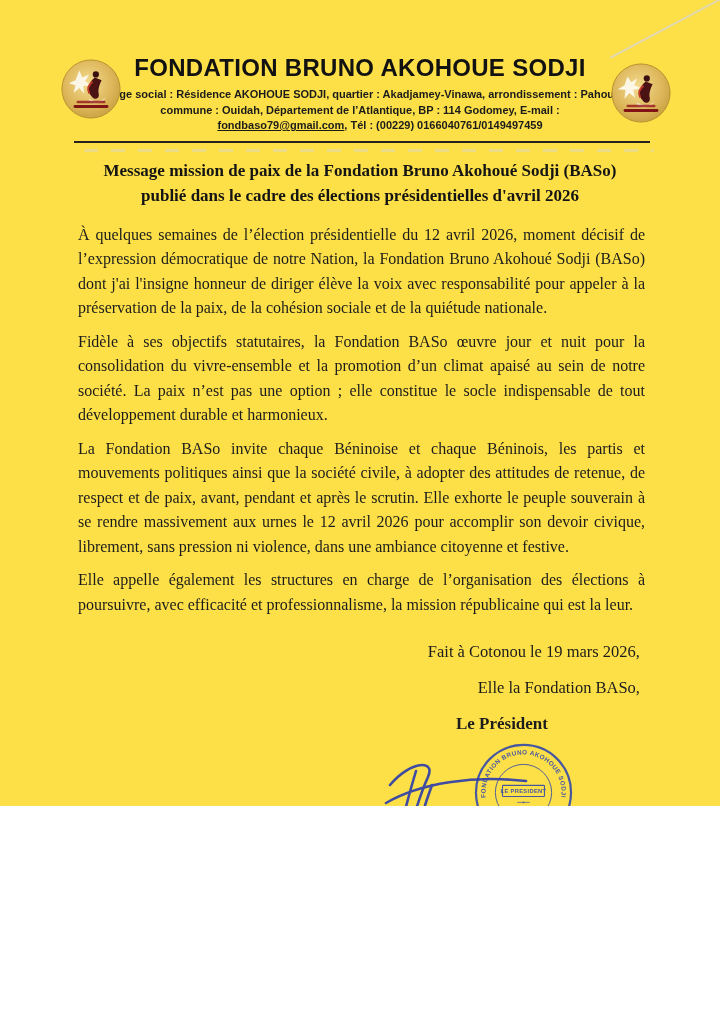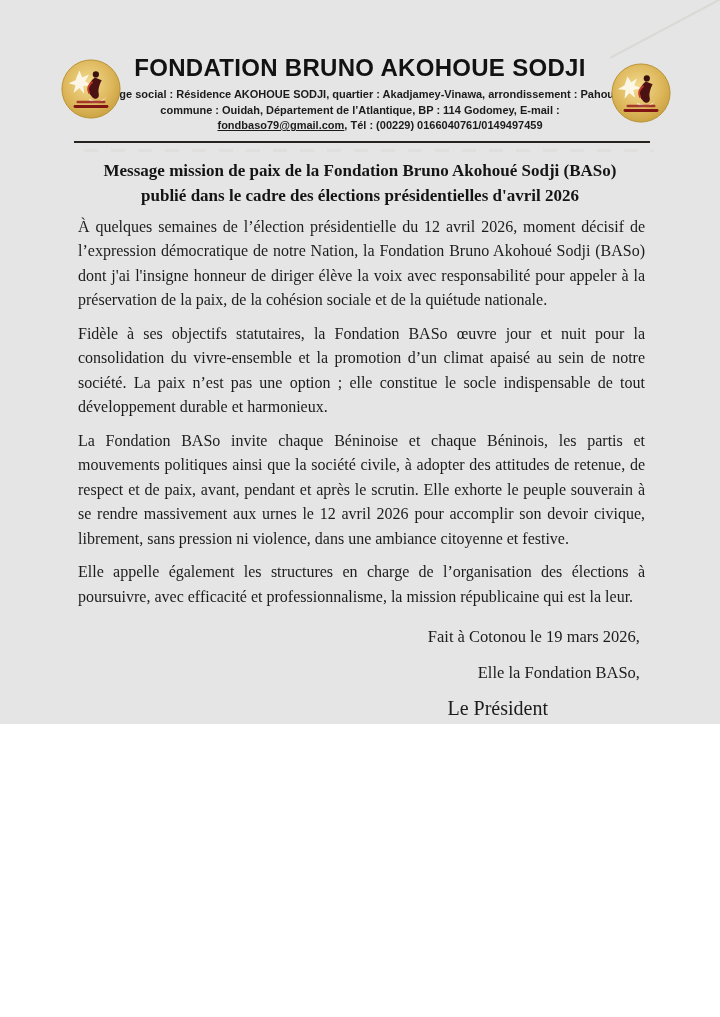--- a/index.html
+++ b/index.html
@@ -1,18 +1,18 @@
 <!DOCTYPE html>
 <html><head>
 <meta charset="utf-8">
 <style>
   html,body{margin:0;padding:0;background:#ffffff;}
   .page{
-    position:relative;width:720px;height:724px;overflow:hidden;
-    background:#e5e5e5;color:#1c1c1c;
+    position:relative;width:720px;height:806px;overflow:hidden;
+    background:#fde047;color:#1c1c1c;
     font-family:"Liberation Serif","DejaVu Serif",serif;
   }
   
   .scratch{position:absolute;width:140px;height:2px;background:#d7d5d0;top:24px;right:-22px;
     transform:rotate(-28deg);opacity:.8;border-radius:2px;}
   .smudge{position:absolute;left:84px;right:66px;top:149px;height:3px;opacity:.45;border-radius:2px;
     background:repeating-linear-gradient(90deg,#d9d7d2 0 14px,transparent 14px 27px);}
   
   .letterhead{position:relative;padding:50px 40px 0;text-align:center;}
   .logo{position:absolute;width:62px;height:66px;}
@@ -20,25 +20,25 @@
   .logo.right{right:48px;top:60px;}
   .org-name{font-family:"Liberation Sans",sans-serif;font-weight:700;font-size:24px;
     letter-spacing:.3px;margin:4px 80px 5px;color:#121212;}
   .addr{font-family:"Liberation Sans",sans-serif;font-weight:700;font-size:11px;
     line-height:15.5px;margin:0 28px;color:#1b1b1b;}
   .email{text-decoration:underline;padding-left:40px;}
   .rule{border:none;border-top:2.5px solid #26221e;margin:7px 70px 0 74px;}
   
   .doc-title{text-align:center;font-weight:700;font-size:17px;line-height:25.5px;margin:15px 68px 0;color:#141414;}
   .body-par{font-size:16px;line-height:24.5px;text-align:justify;margin:9px 75px 0 78px;}
-  .body-par.first{margin-top:6px;}
+  .body-par.first{margin-top:14px;}
   
-  .closing{text-align:right;margin:15px 80px 0 0;font-size:16.5px;padding-left:12px;}
+  .closing{text-align:right;margin:22px 80px 0 0;font-size:16.5px;padding-left:12px;}
   .closing p{margin:0 0 11px;line-height:25px;}
-  .closing .president{font-weight:400;font-size:20px;margin-right:92px;}
+  .closing .president{font-weight:700;font-size:17px;margin-right:92px;}
   
   .sig-area{position:relative;height:104px;margin-top:0;}
   .signature{position:absolute;left:378px;top:10px;width:156px;height:84px;z-index:2;}
   .stamp{position:absolute;left:472px;top:-6px;width:103px;height:103px;z-index:1;opacity:.95;}
   .stamp-ring{font-family:"Liberation Sans",sans-serif;font-weight:700;font-size:8px;letter-spacing:.55px;}
   .stamp-ring-b{font-family:"Liberation Sans",sans-serif;font-weight:700;font-size:8.5px;letter-spacing:1.6px;}
   .stamp-center-text{font-family:"Liberation Sans",sans-serif;font-weight:700;font-size:7.3px;letter-spacing:.4px;}
   .signer-name{font-weight:700;font-size:13px;text-align:center;margin:5px 96px 0 0;color:#141414;}
 </style>
 </head>

